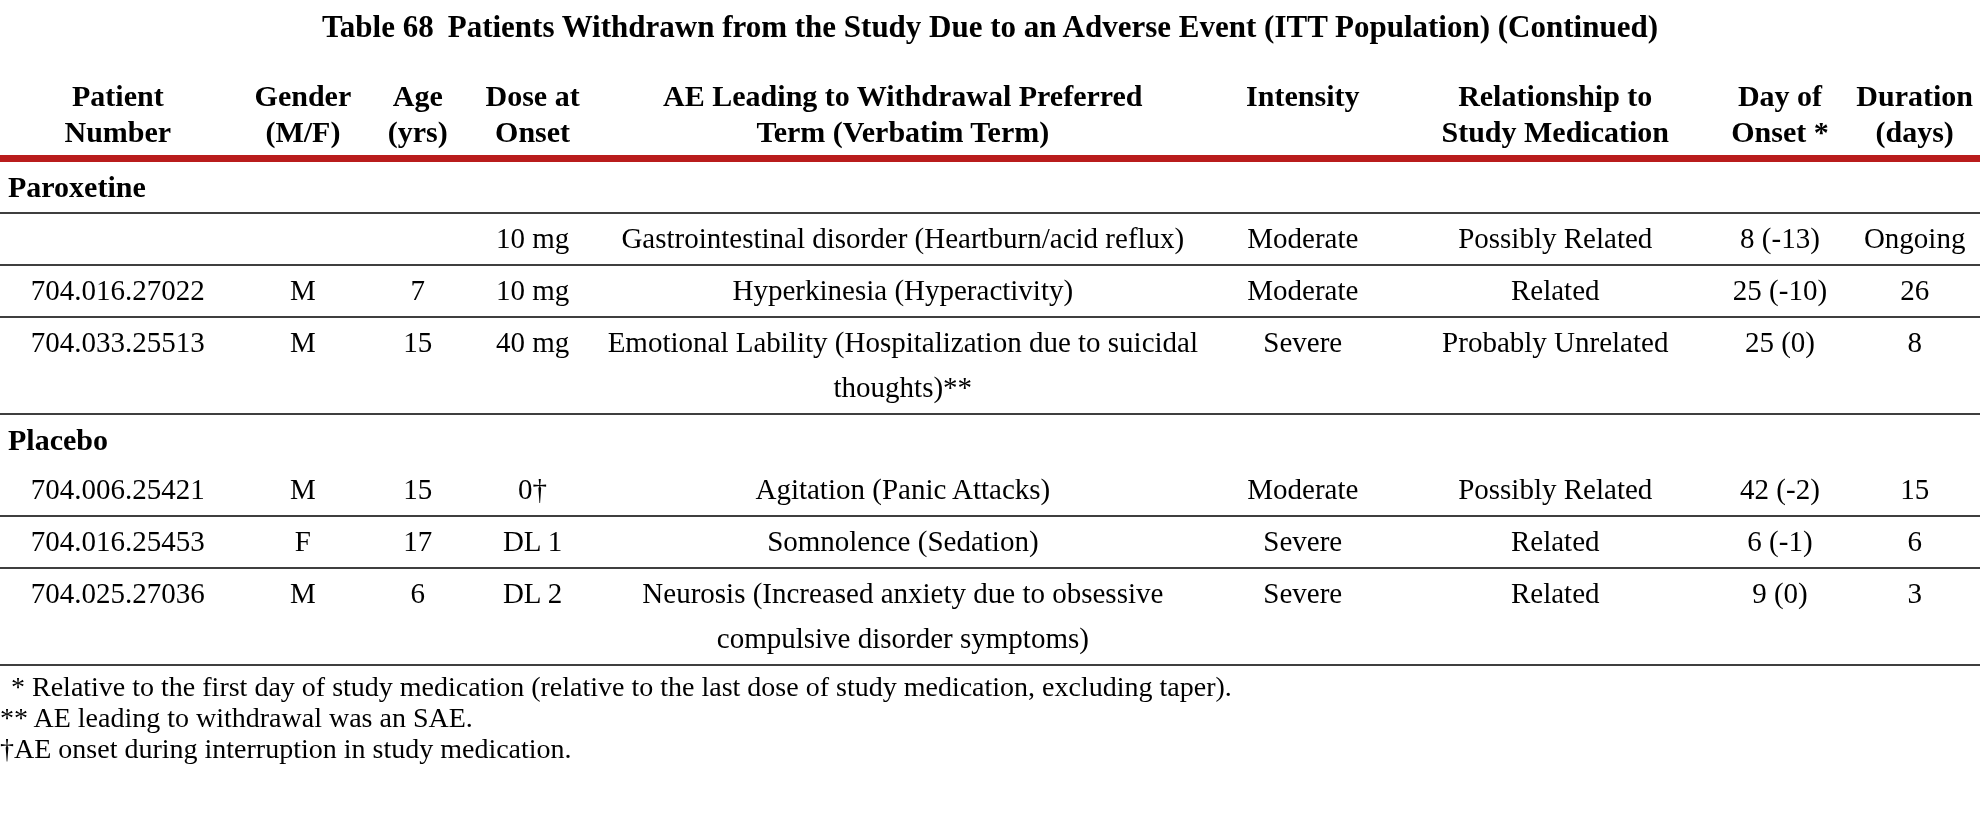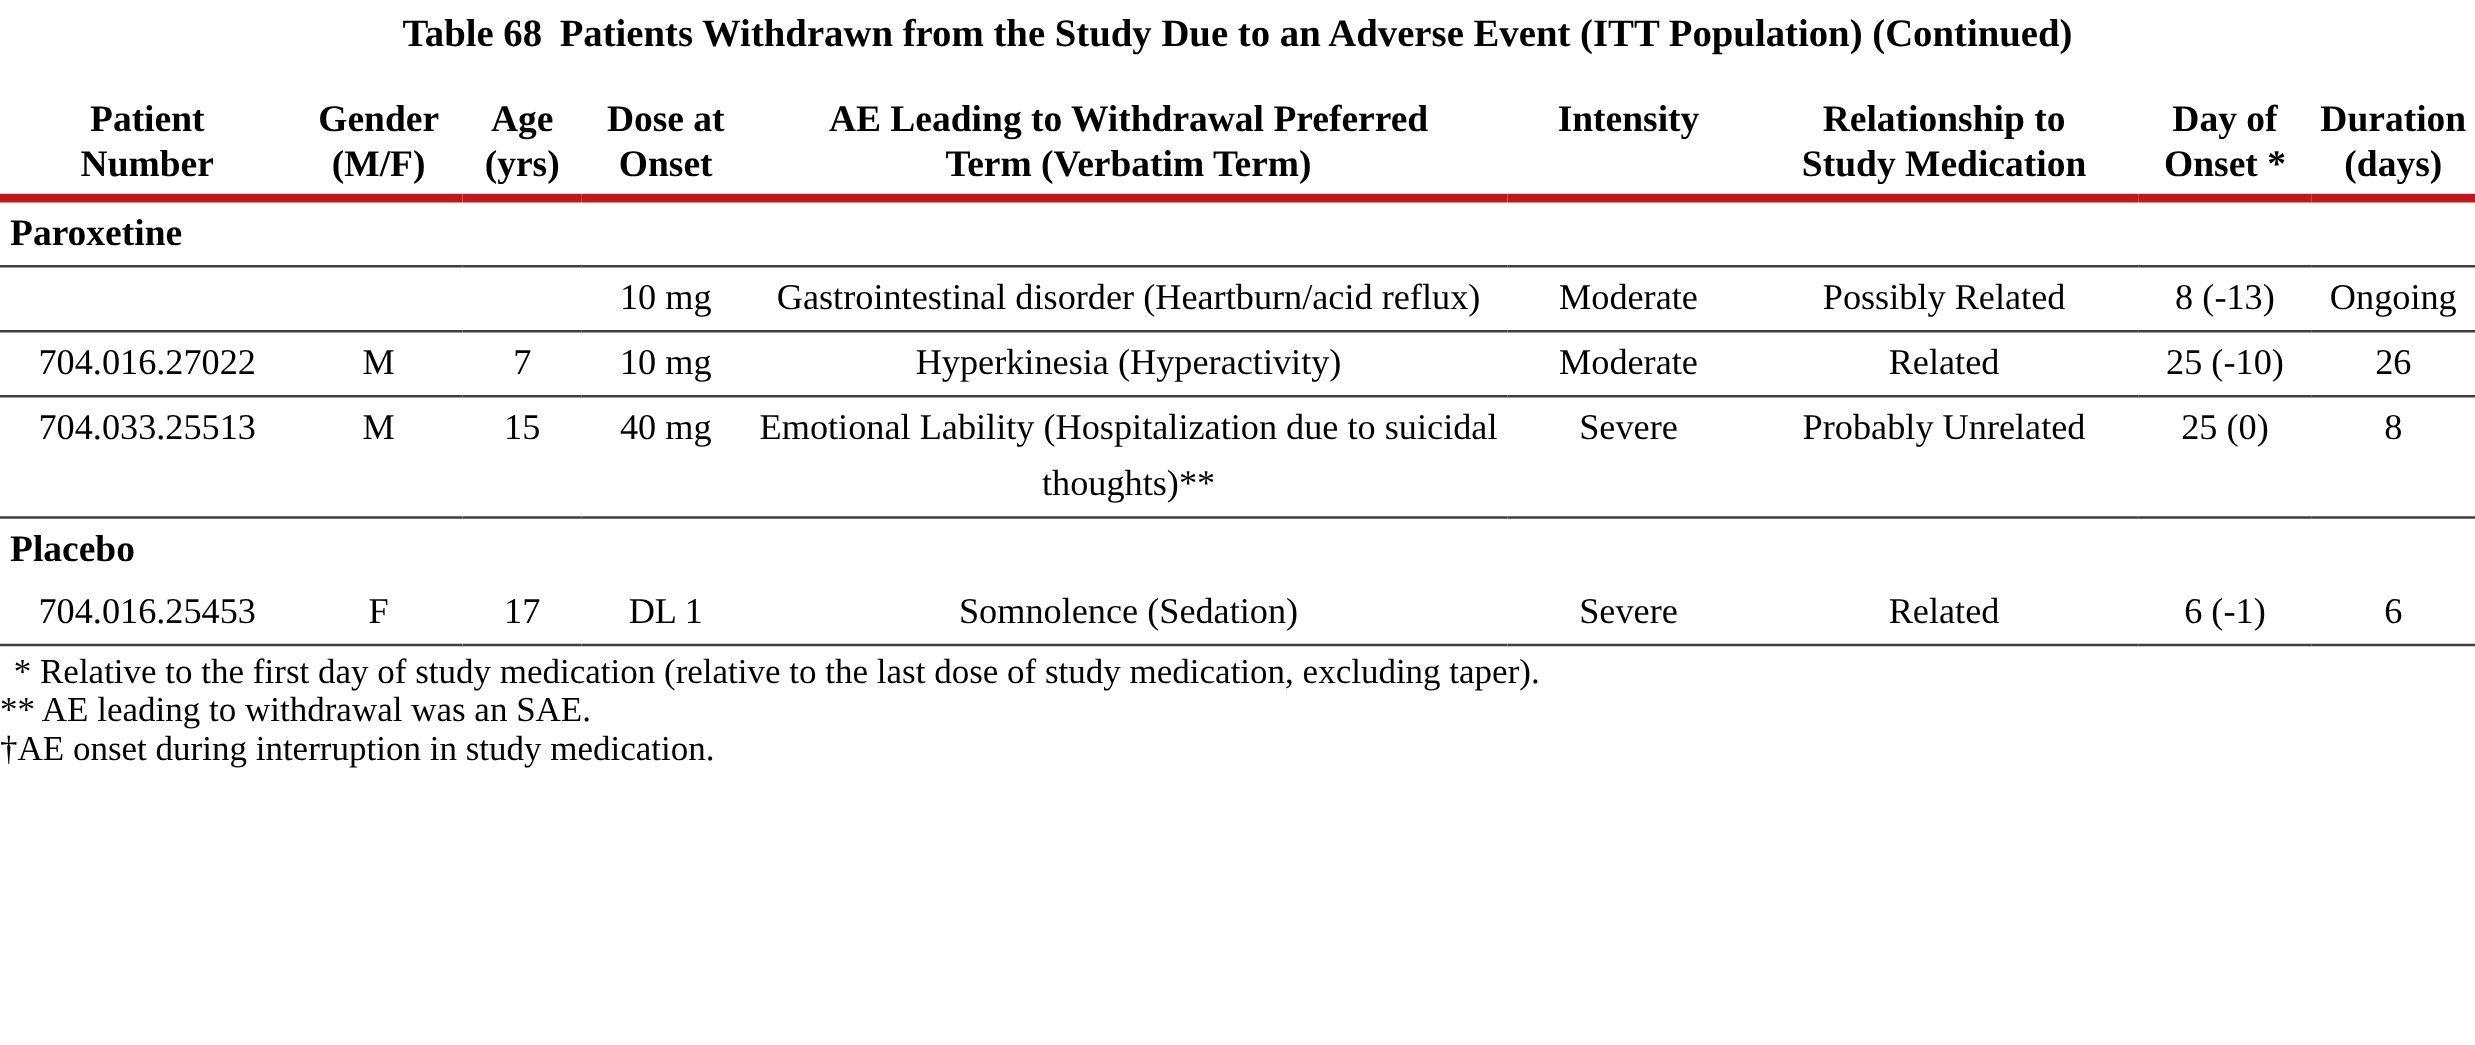--- a/index.html
+++ b/index.html
@@ -151,30 +151,52 @@
           <td class="col-ae">Emotional Lability (Hospitalization due to suicidal thoughts)**</td>
           <td class="col-intensity">Severe</td>
           <td class="col-relationship">Probably Unrelated</td>
           <td class="col-onset">25 (0)</td>
           <td class="col-duration">8</td>
         </tr>
         <tr class="section-row">
           <td colspan="9">Placebo</td>
         </tr>
         <tr class="data-row rule">
+          <td class="col-patient">704.006.25421</td>
+          <td class="col-gender">M</td>
+          <td class="col-age">15</td>
+          <td class="col-dose">0†</td>
+          <td class="col-ae">Agitation (Panic Attacks)</td>
+          <td class="col-intensity">Moderate</td>
+          <td class="col-relationship">Possibly Related</td>
+          <td class="col-onset">42 (-2)</td>
+          <td class="col-duration">15</td>
+        </tr>
+        <tr class="data-row rule">
           <td class="col-patient">704.016.25453</td>
           <td class="col-gender">F</td>
           <td class="col-age">17</td>
           <td class="col-dose">DL 1</td>
           <td class="col-ae">Somnolence (Sedation)</td>
           <td class="col-intensity">Severe</td>
           <td class="col-relationship">Related</td>
           <td class="col-onset">6 (-1)</td>
           <td class="col-duration">6</td>
         </tr>
+        <tr class="data-row rule">
+          <td class="col-patient">704.025.27036</td>
+          <td class="col-gender">M</td>
+          <td class="col-age">6</td>
+          <td class="col-dose">DL 2</td>
+          <td class="col-ae">Neurosis (Increased anxiety due to obsessive compulsive disorder symptoms)</td>
+          <td class="col-intensity">Severe</td>
+          <td class="col-relationship">Related</td>
+          <td class="col-onset">9 (0)</td>
+          <td class="col-duration">3</td>
+        </tr>
       </tbody>
   </table>
 
   <div class="footnotes">
       <div class="footnote indented">* Relative to the first day of study medication (relative to the last dose of study medication, excluding taper).</div>
       <div class="footnote">** AE leading to withdrawal was an SAE.</div>
       <div class="footnote">†AE onset during interruption in study medication.</div>
     </div>
 
 </div>

